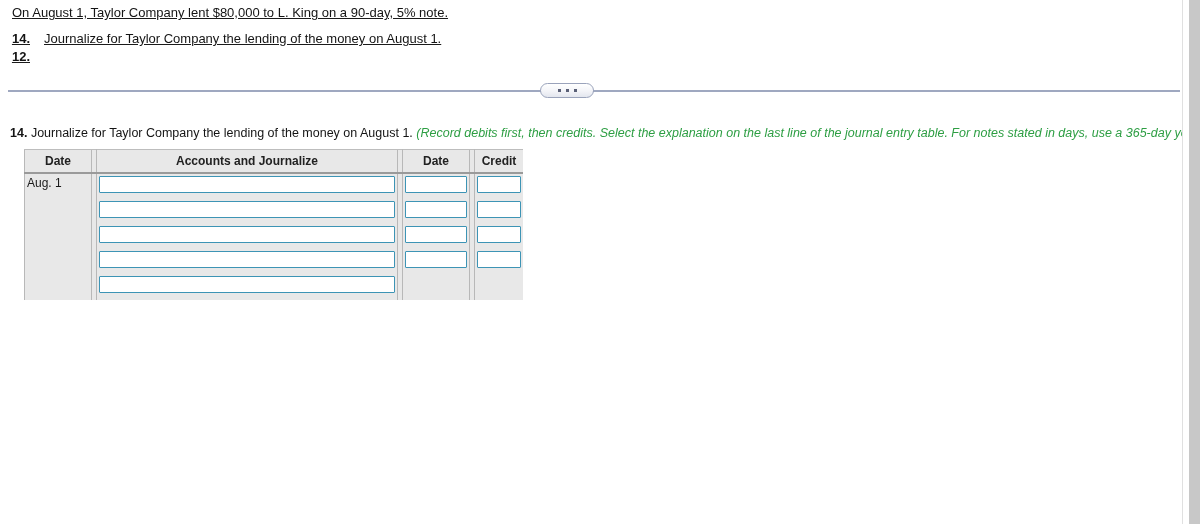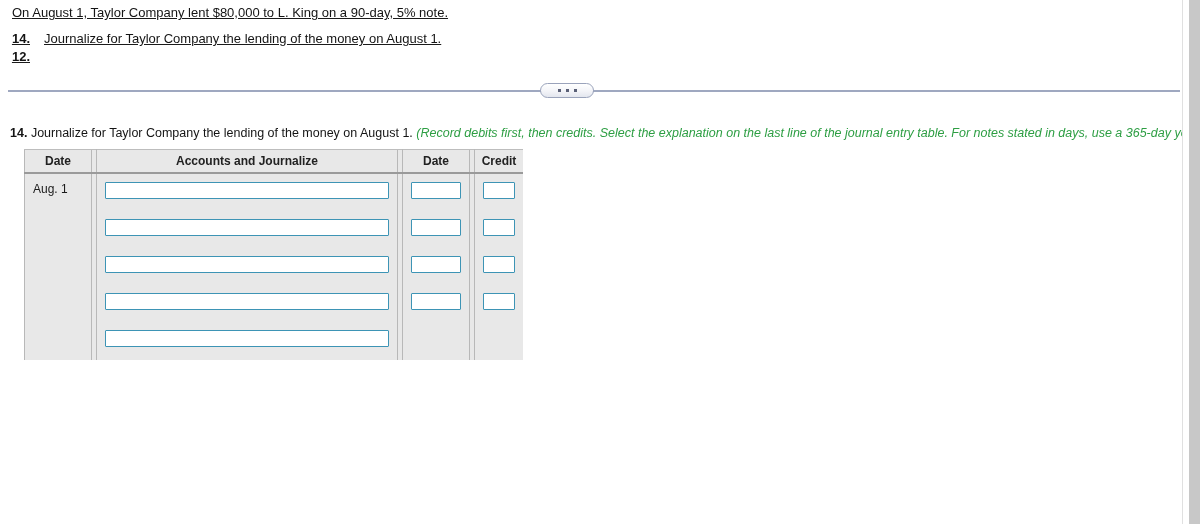--- a/index.html
+++ b/index.html
@@ -152,21 +152,21 @@
     font-weight: bold;
     color: #222222;
     text-align: center;
     height: 22px;
     padding: 0;
     border-bottom: 2px solid #9a9a9a;
     border-top: 1px solid #bdbdbd;
   }
   .journal-table td {
     background: #e8e8e8;
-    padding: 8px;
+    padding: 2px;
     vertical-align: top;
   }
   .col-sep {
     border-left: 1px solid #b8b8b8;
     border-right: 1px solid #b8b8b8;
     background: #e8e8e8;
   }
   th.col-sep, td.col-sep {
     width: 4px;
     min-width: 4px;

